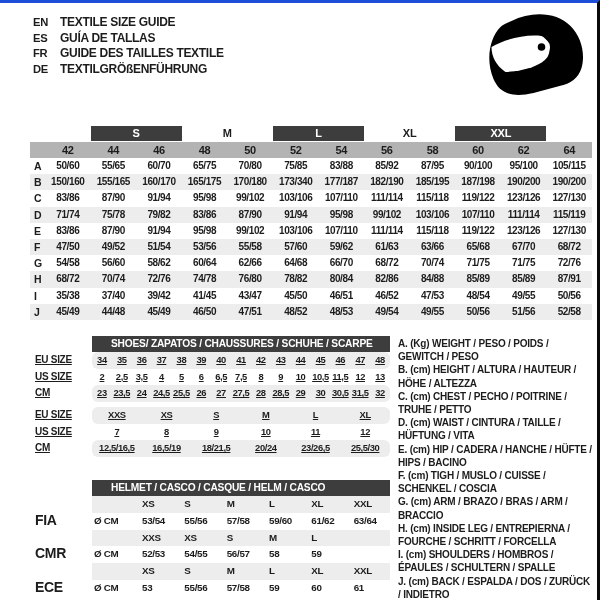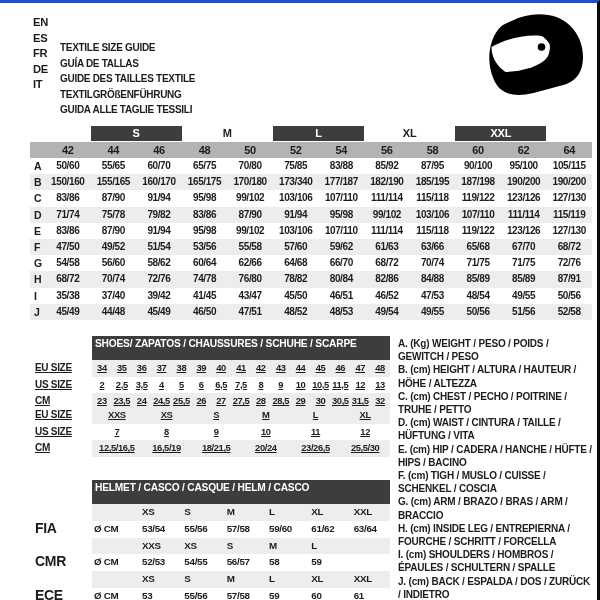--- a/index.html
+++ b/index.html
@@ -7,21 +7,21 @@
     position:relative;width:600px;height:600px;box-sizing:border-box;
     background:#fff;overflow:hidden;
     border-top:3px solid #1d4ed8;border-right:3px solid #0a0a0a;
     font-family:"Liberation Sans","DejaVu Sans",sans-serif;
     color:#1c1c1c;-webkit-font-smoothing:antialiased;
   }
   
   .lang-block{position:absolute;left:33px;top:12px;}
   .lang-row{display:flex;height:15.6px;line-height:15.6px;}
   .lang-code{width:27px;font-weight:700;font-size:11.2px;letter-spacing:-0.3px;}
-  .lang-title{font-weight:700;font-size:10px;letter-spacing:-0.3px;margin-top:25px;}
+  .lang-title{font-weight:700;font-size:12px;letter-spacing:-0.3px;}
   
   .helmet-logo{position:absolute;left:479px;top:7px;width:113px;height:100px;}
   
   .main-table{position:absolute;left:30px;top:122px;width:562px;}
   .grid13{display:grid;grid-template-columns:15px repeat(12,1fr);}
   .groups-row{height:17px;}
   .groups-row>div{margin-top:1px;height:15px;line-height:15px;text-align:center;
     font-weight:700;font-size:11px;letter-spacing:-0.2px;}
   .groups-row>div:nth-of-type(1){grid-column:3/5;}
   .groups-row>div:nth-of-type(2){grid-column:5/7;}
@@ -33,25 +33,25 @@
   .numbers-row>div{line-height:16px;text-align:center;font-weight:700;font-size:11px;letter-spacing:-0.3px;}
   .table-rows .trow{height:16.2px;}
   .table-rows .trow:nth-of-type(even){background:#ededed;}
   .trow-label{line-height:16.2px;padding-left:4px;font-weight:700;font-size:10.5px;}
   .tcell{line-height:16.2px;text-align:center;font-weight:700;font-size:10px;letter-spacing:-0.4px;white-space:nowrap;}
   
   .section{position:absolute;left:35px;width:355px;}
   .sec-shoes{top:333px;}
   .sec-gloves{top:404px;}
   .sec-helmet{top:477px;}
-  .section-header{margin-left:57px;width:298px;height:24px;line-height:15px;background:#3d3d3d;
-    color:#fff;font-weight:700;font-size:10.2px;letter-spacing:-0.2px;padding-left:3px;box-sizing:border-box;white-space:nowrap;}
+  .section-header{margin-left:57px;width:298px;height:16px;line-height:15px;background:#3d3d3d;
+    color:#fff;font-weight:700;font-size:10.2px;letter-spacing:-0.2px;padding-left:19px;box-sizing:border-box;white-space:nowrap;}
   .sec-row{display:flex;height:16.5px;text-decoration:underline;}
   .sec-label{width:57px;line-height:16.5px;font-weight:700;font-size:10px;letter-spacing:-0.3px;}
-  .sec-grid{width:298px;display:grid;}
+  .sec-grid{width:298px;display:grid;border-radius:6px;}
   .cols15{grid-template-columns:repeat(15,1fr);}
   .cols6{grid-template-columns:repeat(6,1fr);}
   .section .sec-rows .sec-row:nth-of-type(odd) .sec-grid{background:#ededed;}
   .sec-cell{line-height:16.5px;text-align:center;font-weight:700;font-size:9.4px;letter-spacing:-0.4px;white-space:nowrap;}
   
   .helm-section{display:flex;}
   .helm-left{width:57px;display:flex;align-items:flex-end;font-weight:700;font-size:14px;
     letter-spacing:-0.3px;padding-bottom:2px;box-sizing:border-box;}
   .helm-right{width:298px;}
   .helm-row{display:grid;grid-template-columns:44px repeat(6,1fr);height:16.8px;}
@@ -83,24 +83,20 @@
       <div class="lang-row">
         <span class="lang-code">FR</span>
         <span class="lang-title">GUIDE DES TAILLES TEXTILE</span>
       </div>
 
       <div class="lang-row">
         <span class="lang-code">DE</span>
         <span class="lang-title">TEXTILGRÖßENFÜHRUNG</span>
       </div>
 
-      <div class="lang-row">
-        <span class="lang-code">IT</span>
-        <span class="lang-title">GUIDA ALLE TAGLIE TESSILI</span>
-      </div>
     </div>
 
   <svg class="helmet-logo" viewBox="0 0 110 100">
     <path d="M31,11 C51,1 76,2 90,16 C101,27 105,44 101,58 C98,68 90,74 79,76 L53,83
              C31,88 19,83 13,69 C5,50 9,28 20,17 C23,14 27,13 31,11 Z" fill="#000"></path>
     <path d="M11,37 C25,29 45,24 61,26 C69,30 71,40 67,47 C61,56 43,61 25,62 C16,56 11,47 11,37 Z" fill="#fff"></path>
     <circle cx="61" cy="37" r="8.5" fill="#fff"></circle>
     <circle cx="61" cy="37" r="3.8" fill="#000"></circle>
   </svg>
 

